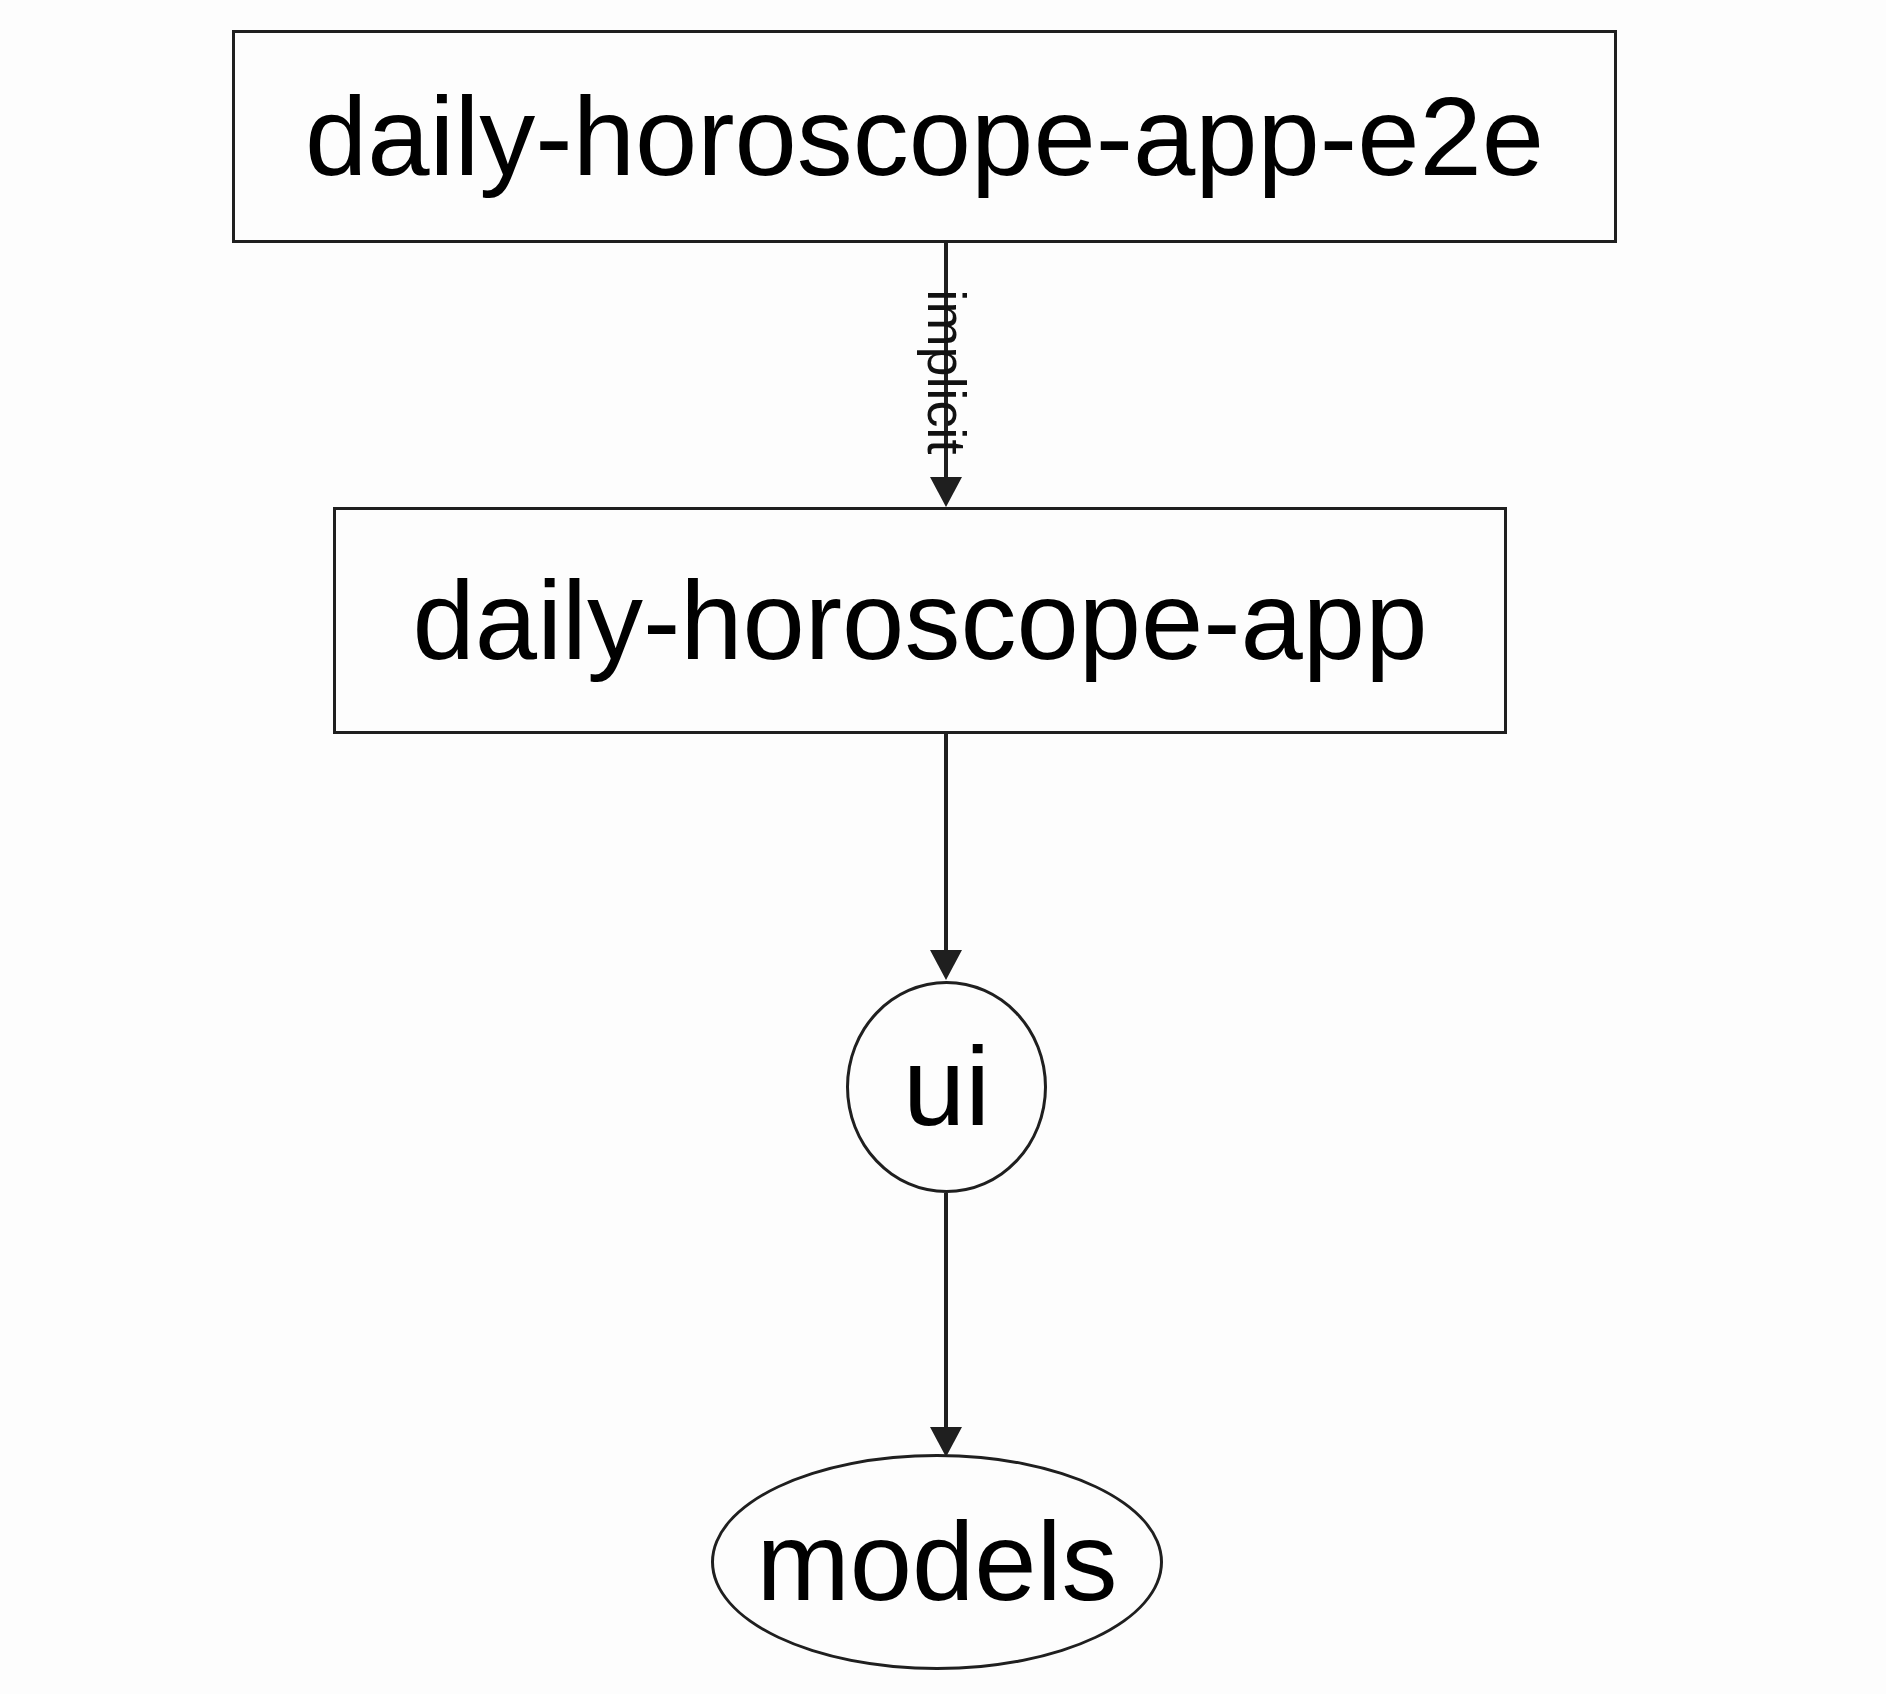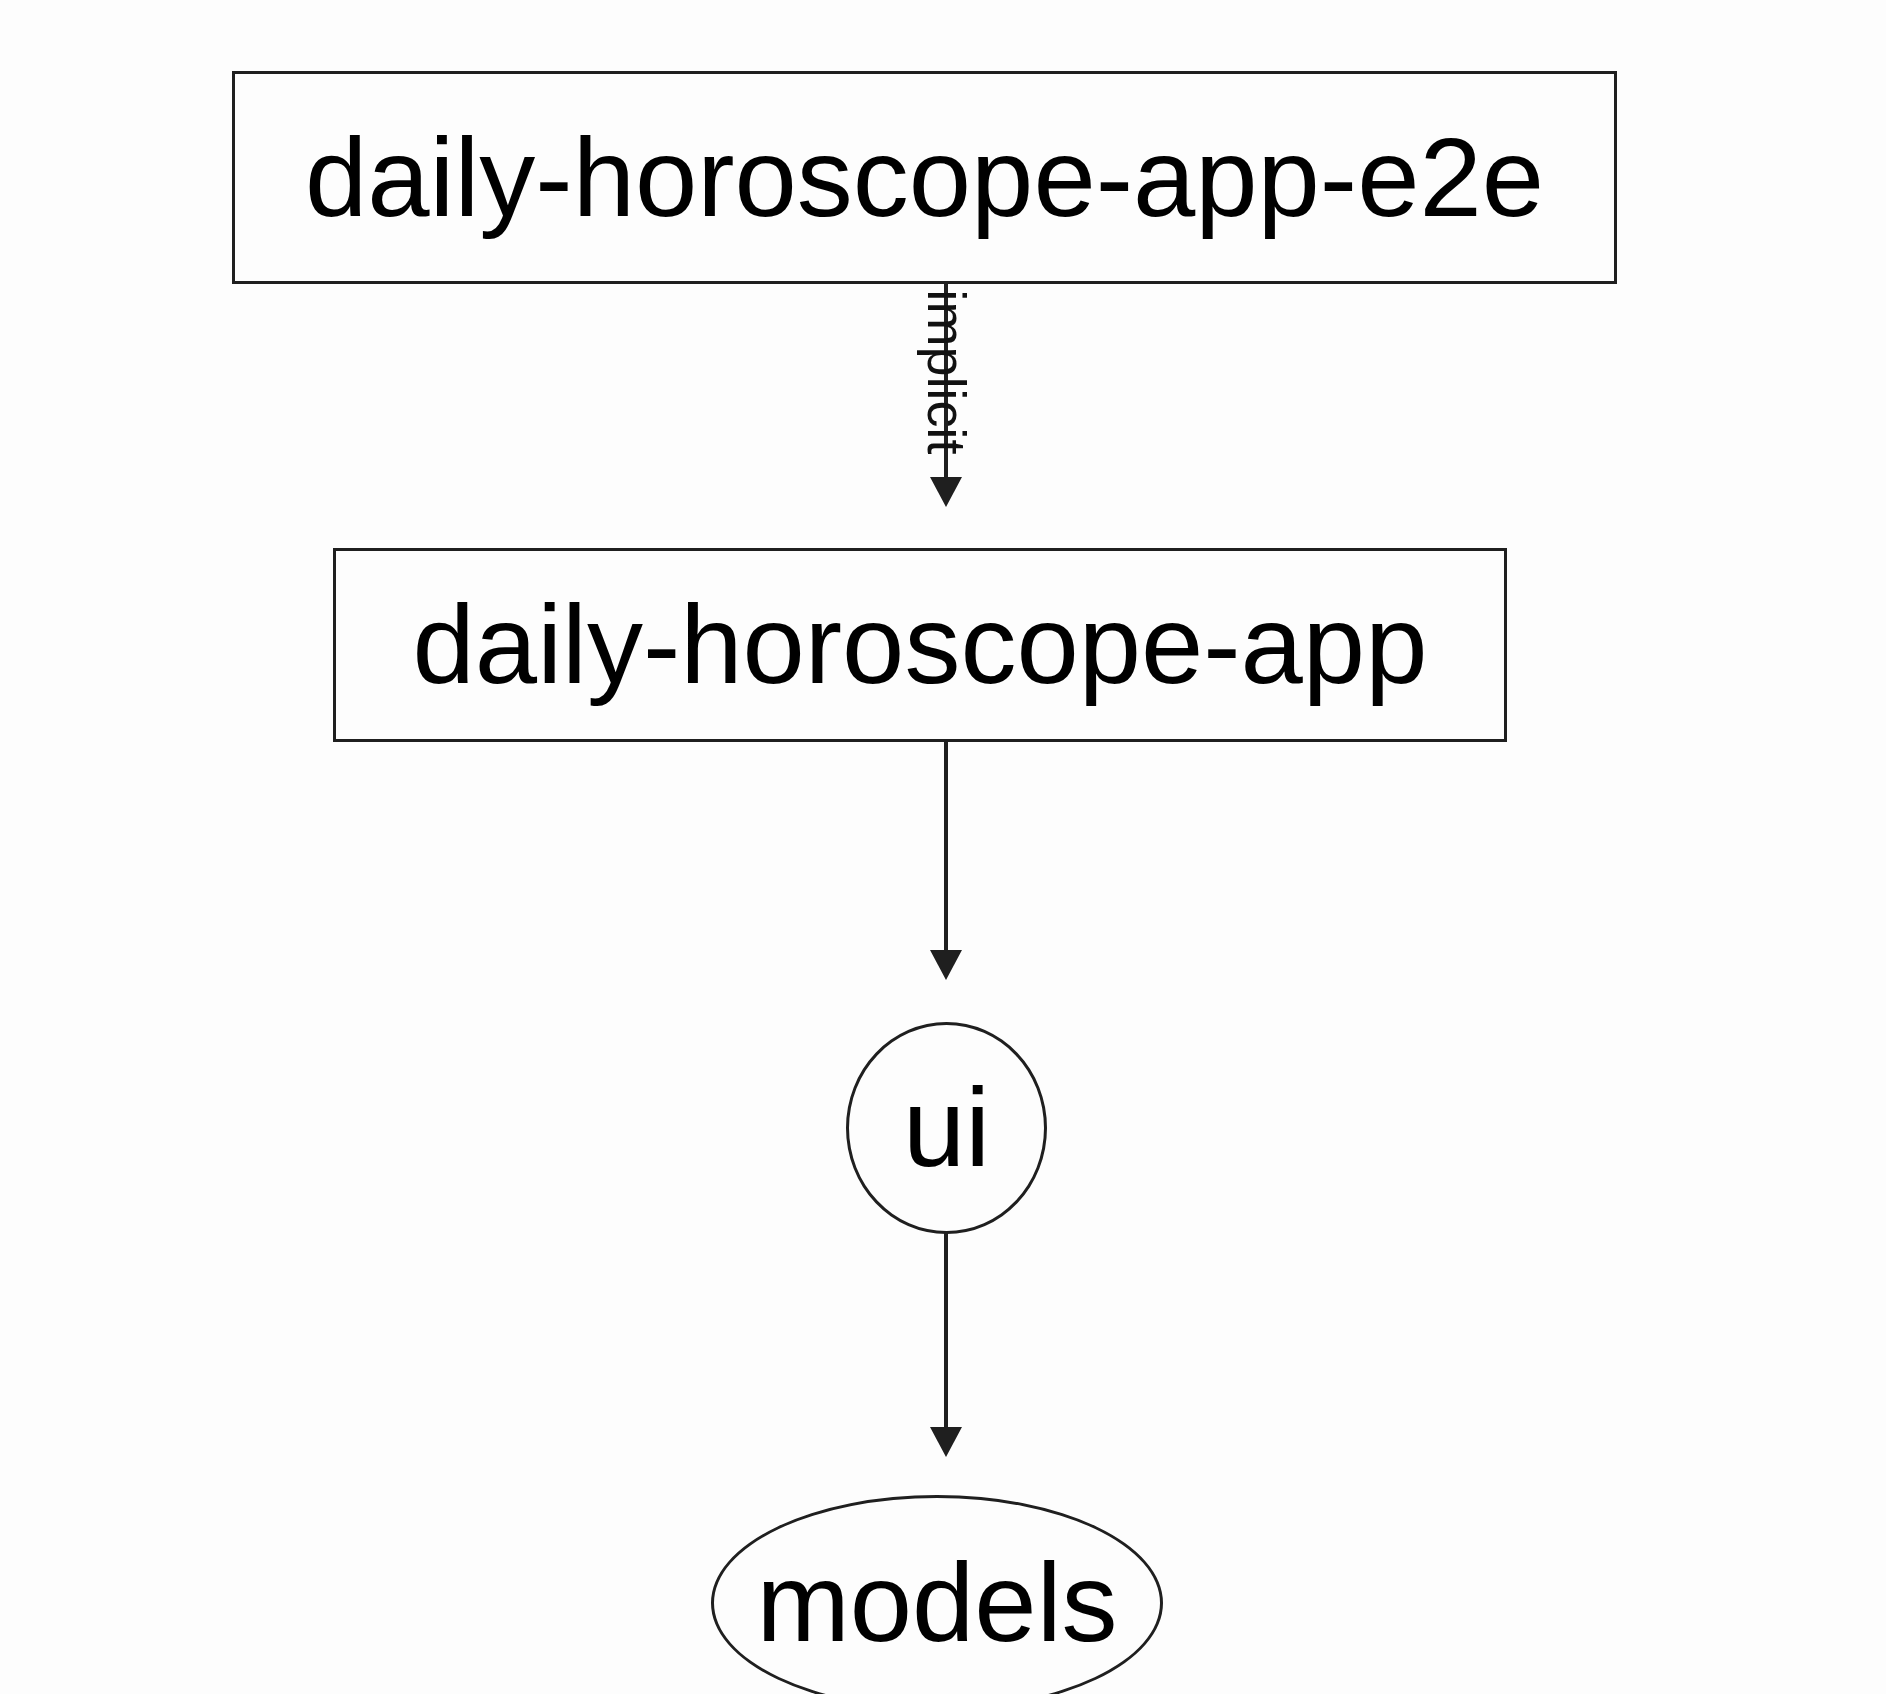--- a/index.html
+++ b/index.html
@@ -17,36 +17,35 @@
   }
   .node {
     position: absolute;
     box-sizing: border-box;
     border: 3.5px solid #1f1f1f;
     background: #fdfdfd;
     display: flex;
     align-items: center;
     justify-content: center;
     z-index: 2;
-    margin-top: 41px;
   }
   .node-rect {
     border-radius: 0;
   }
   .node-ellipse {
     border-radius: 50%;
   }
   .node-label {
     font-size: 112px;
     line-height: 1;
     white-space: nowrap;
     letter-spacing: 0px;
   }
   #node-e2e   { left: 232px; top: 30px;   width: 1385px; height: 213px; }
-  #node-app   { left: 333px; top: 507px;  width: 1174px; height: 194px; }
+  #node-app   { left: 333px; top: 507px;  width: 1174px; height: 227px; }
   #node-ui    { left: 846px; top: 981px;  width: 201px;  height: 212px; text-align: right; }
   #node-models{ left: 711px; top: 1454px; width: 452px;  height: 216px; }
 
   .edge-line {
     position: absolute;
     width: 3.5px;
     background: #1f1f1f;
     z-index: 1;
   }
   #edge1-line { left: 944px; top: 243px;  height: 236px; }

